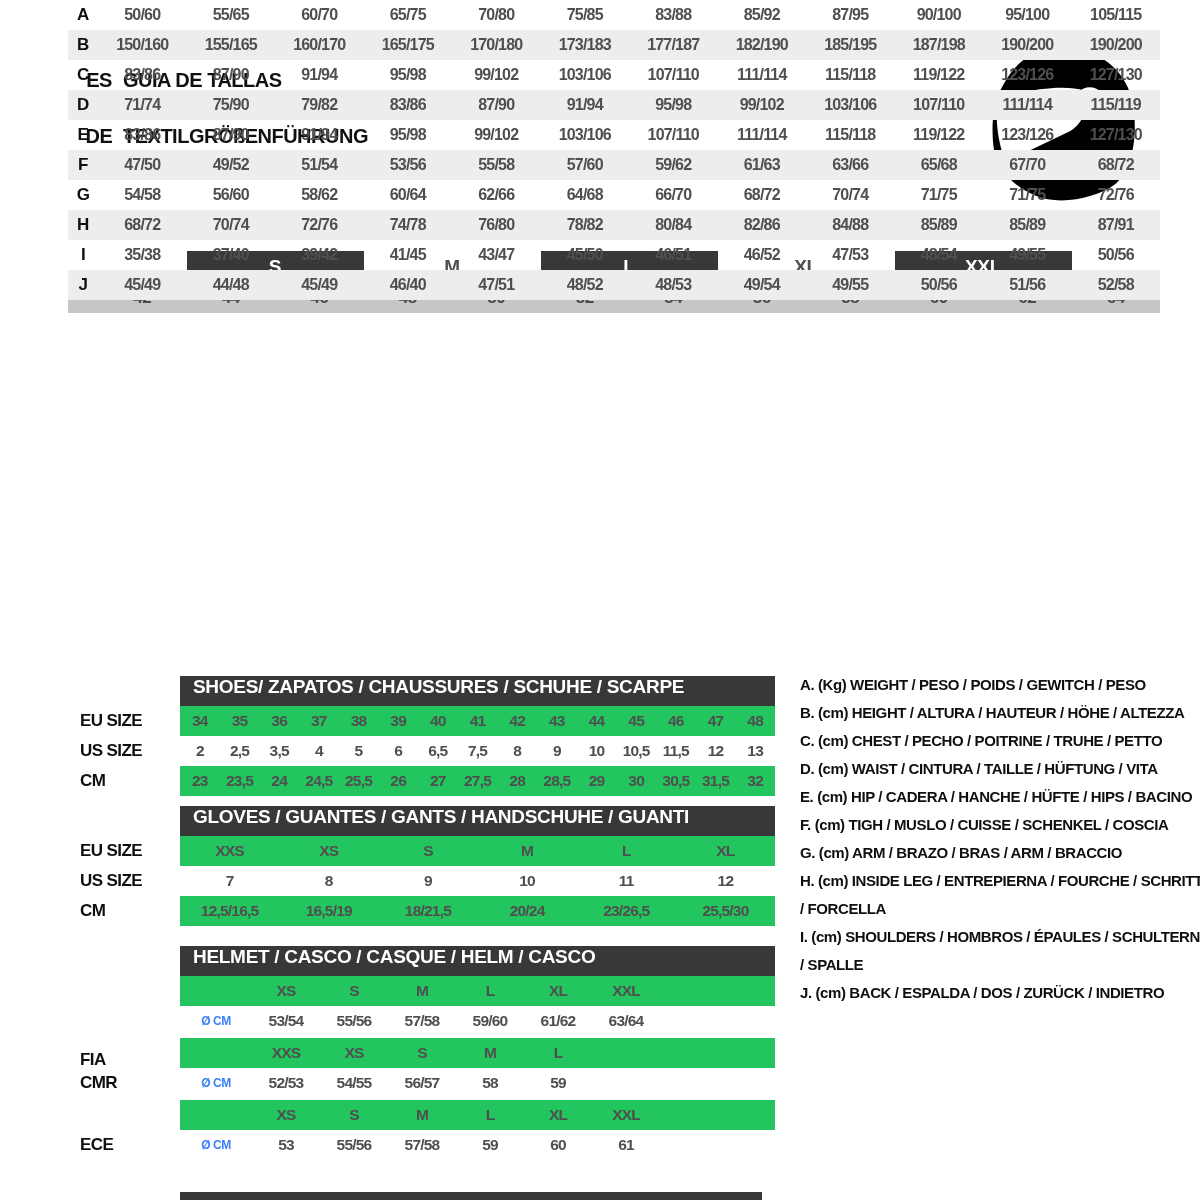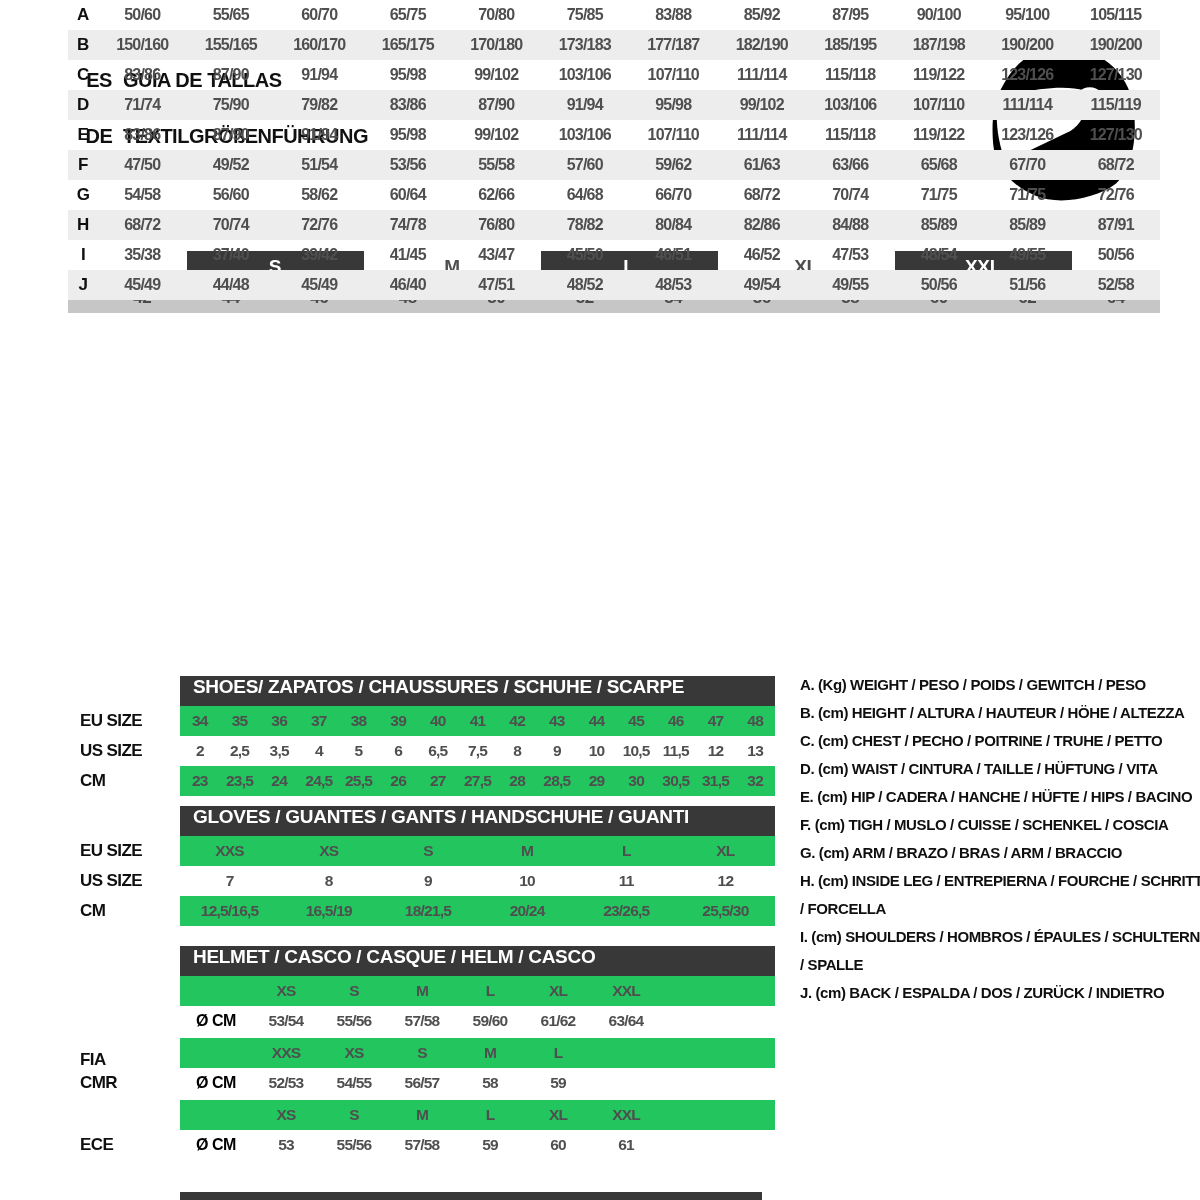--- a/index.html
+++ b/index.html
@@ -40,21 +40,21 @@
     font-weight:bold;font-size:19px;letter-spacing:-0.3px;white-space:nowrap;}
   .side-label{left:80px;width:98px;font-weight:bold;font-size:17px;color:#0f0f0f;
     letter-spacing:-0.6px;height:30px;display:flex;align-items:center;white-space:nowrap;}
   .cells{left:180px;width:595px;height:30px;display:grid;align-items:center;}
   .cells.striped{background:#22c55e;}
   .cell{text-align:center;font-weight:bold;font-size:15.5px;color:#4f4f4f;
     letter-spacing:-0.8px;white-space:nowrap;}
   .cols15{grid-template-columns:repeat(15,1fr);}
   .cols6{grid-template-columns:repeat(6,1fr);}
   .helmet-grid{grid-template-columns:72px repeat(6,68px) 1fr;}
-  .hcell-label{text-align:center;font-weight:bold;font-size:16px;color:#000000;letter-spacing:-0.5px;}
+  .hcell-label{text-align:center;font-weight:bold;font-size:12px;color:#3b82f6;letter-spacing:-0.5px;}
 
   
   .legend{left:800px;top:671px;width:405px;}
   .legend-item{font-weight:bold;font-size:15px;color:#0f0f0f;line-height:28px;letter-spacing:-0.4px;}
 
   
   .bottom-bar{left:180px;width:582px;height:8px;top:1192px;background:#383838;}
 </style>
 </head>
 <body>

